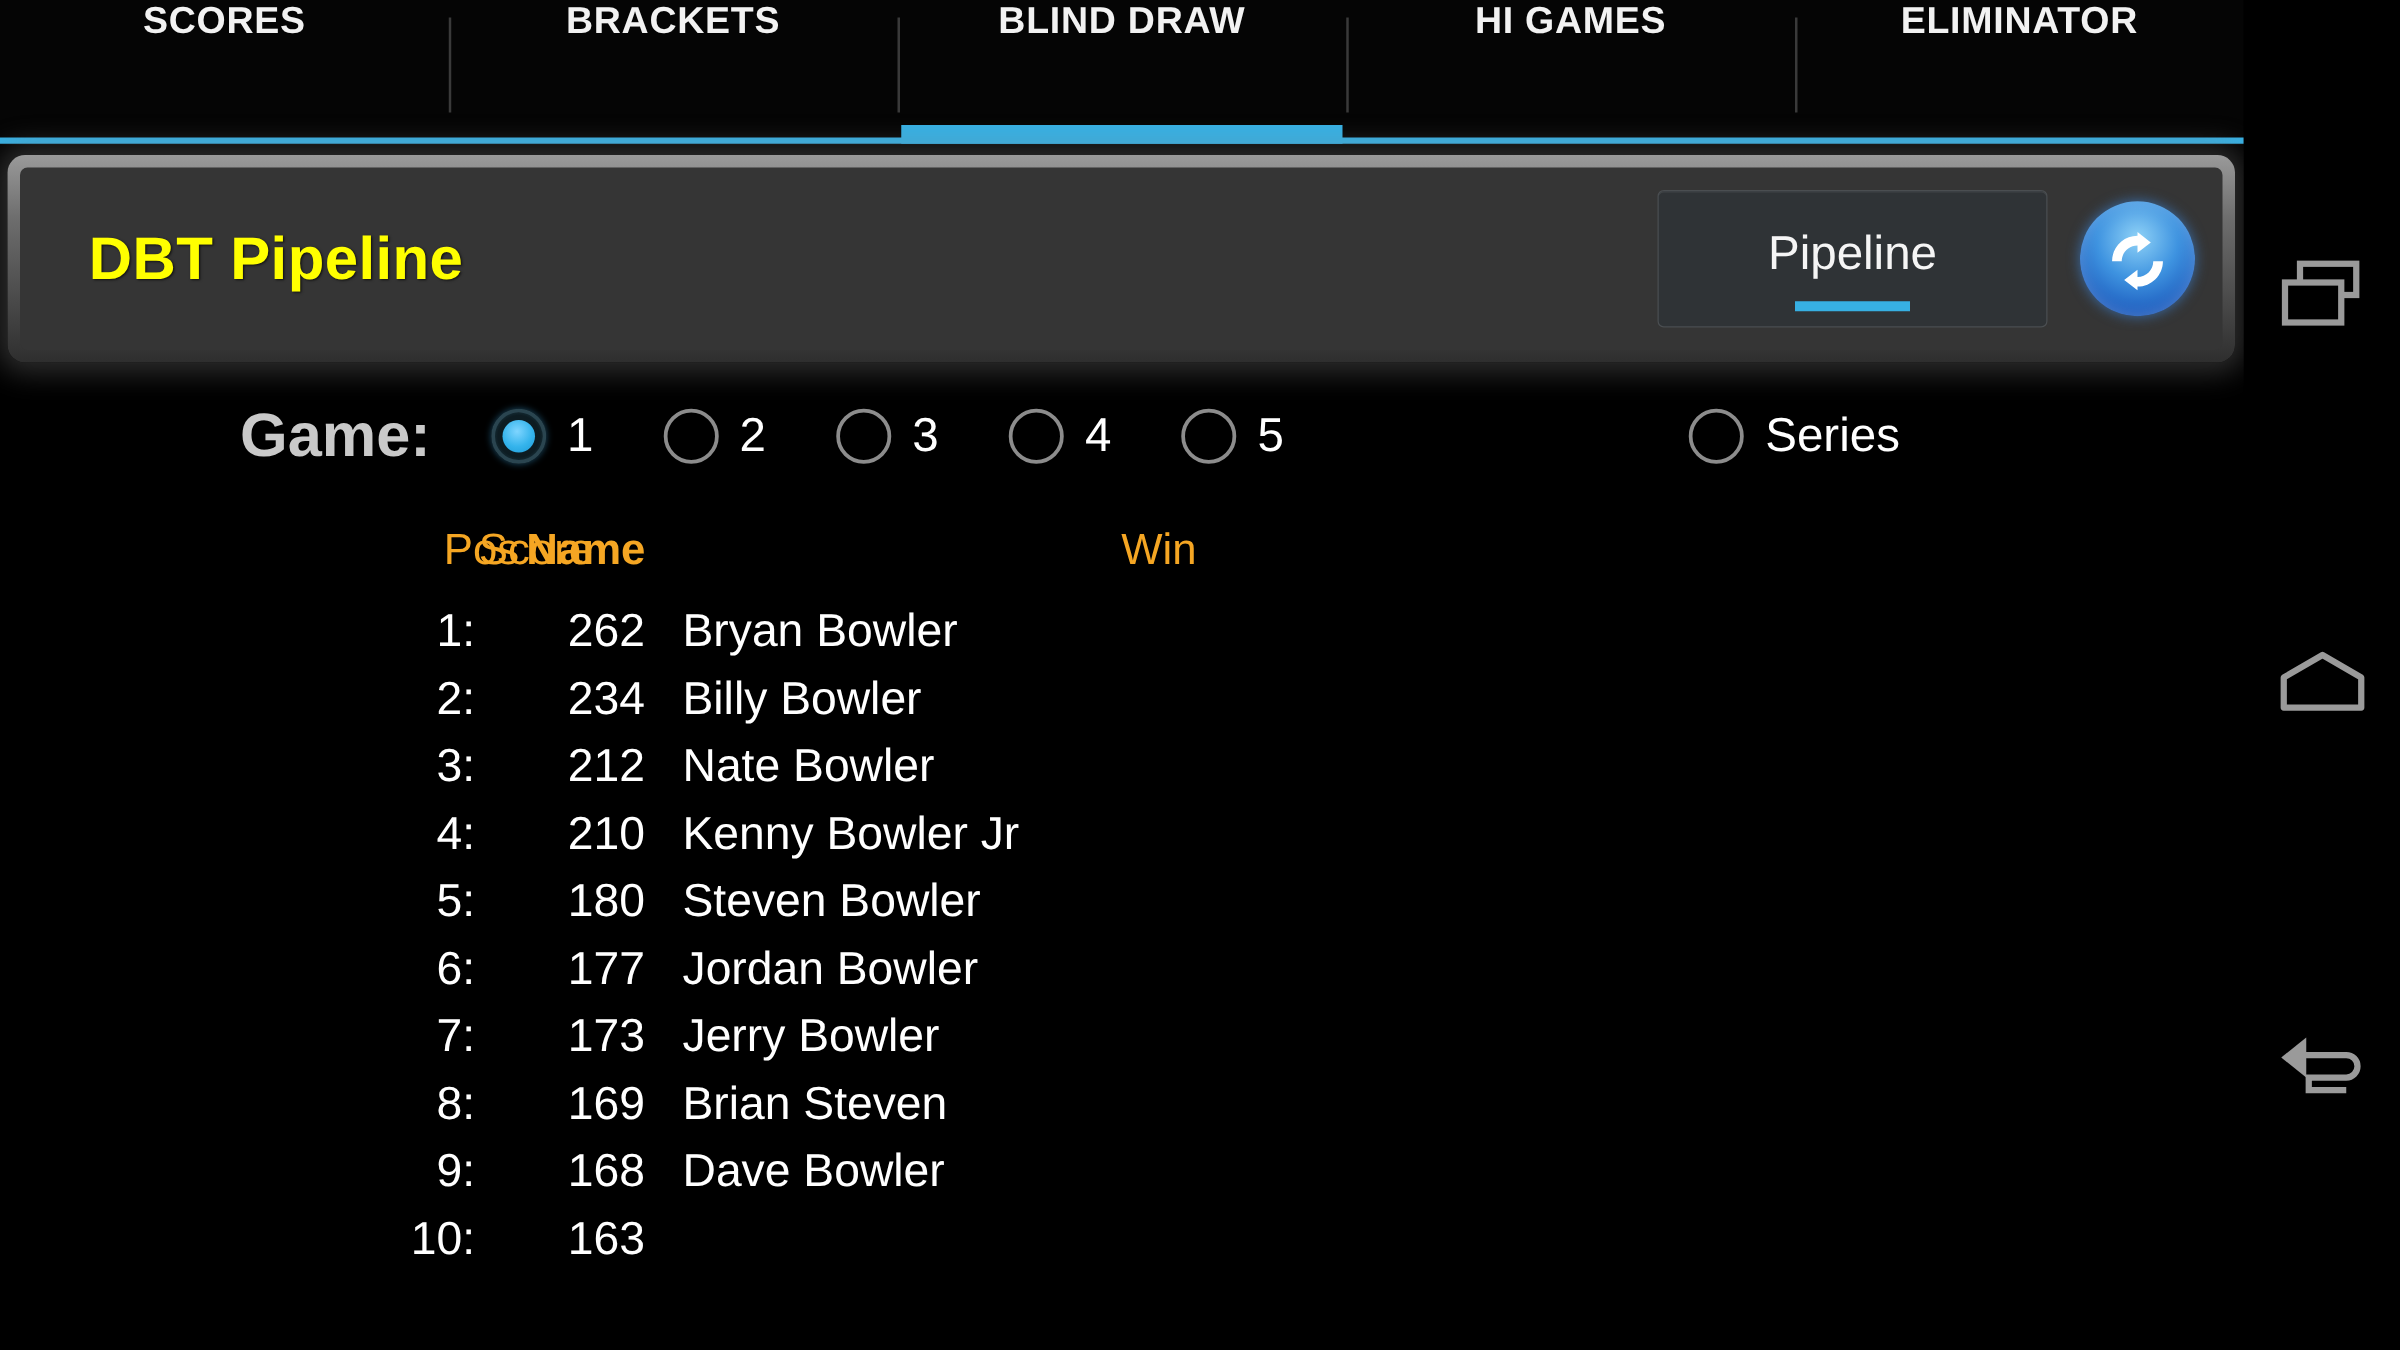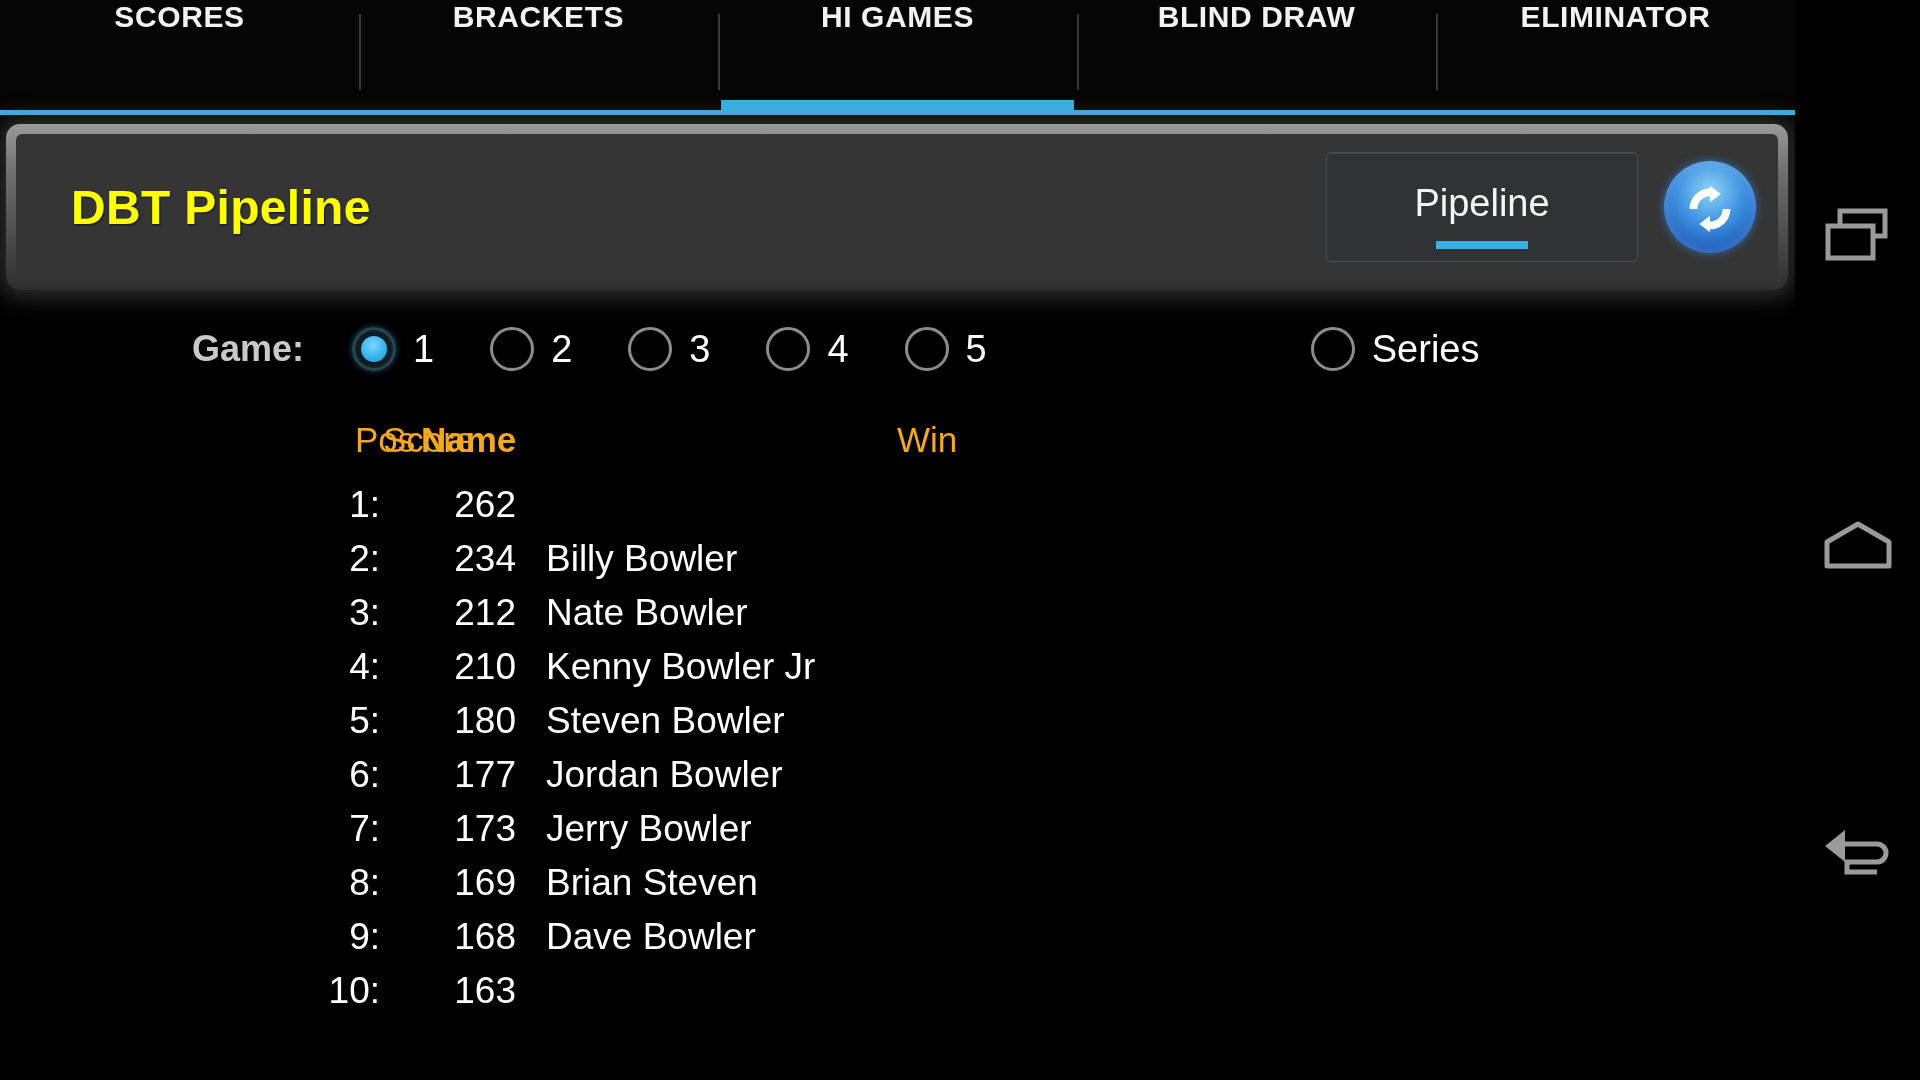--- a/index.html
+++ b/index.html
@@ -163,21 +163,21 @@
     position: absolute;
     left: 0;
     top: 312px;
     width: 1795px;
     height: 74px;
     display: flex;
     align-items: center;
   }
   .game-label {
     color: #c9c9c9;
-    font-size: 36px;
+    font-size: 49px;
     font-weight: bold;
     margin-left: 192px;
   }
   .radio-group {
     display: flex;
     align-items: center;
     margin-left: 48px;
   }
   .radio-item {
     display: flex;
@@ -287,24 +287,24 @@
 <div id="app">
 
   <div class="tabbar" id="tabbar">
       <div class="tab">
         <span class="tab-label">SCORES</span>
       </div>
       <div class="tab">
         <span class="tab-label">BRACKETS</span>
       </div>
       <div class="tab">
+        <span class="tab-label">BLIND DRAW</span>
+      </div>
+      <div class="tab">
         <span class="tab-label">HI GAMES</span>
-      </div>
-      <div class="tab">
-        <span class="tab-label">BLIND DRAW</span>
       </div>
       <div class="tab">
         <span class="tab-label">ELIMINATOR</span>
       </div>
     </div>
   <div class="tab-underline-base"></div>
   <div class="tab-indicator" id="tab-indicator" style="left: 721px; width: 353px; background: rgb(55, 176, 227);"></div>
 
   <div class="panel-wrap">
     <div class="panel-glow"></div>
@@ -366,20 +366,21 @@
     <div class="t-head">
       <div class="c-pos">Pos</div>
       <div class="c-score">Score</div>
       <div class="c-name">Name</div>
       <div class="c-win">Win</div>
     </div>
     <div id="table-body">
         <div class="t-row">
           <div class="c-pos">1:</div>
           <div class="c-score">262</div>
+          <div class="c-name">Bryan Bowler</div>
           <div class="c-win"></div>
         </div>
         <div class="t-row">
           <div class="c-pos">2:</div>
           <div class="c-score">234</div>
           <div class="c-name">Billy Bowler</div>
           <div class="c-win"></div>
         </div>
         <div class="t-row">
           <div class="c-pos">3:</div>

